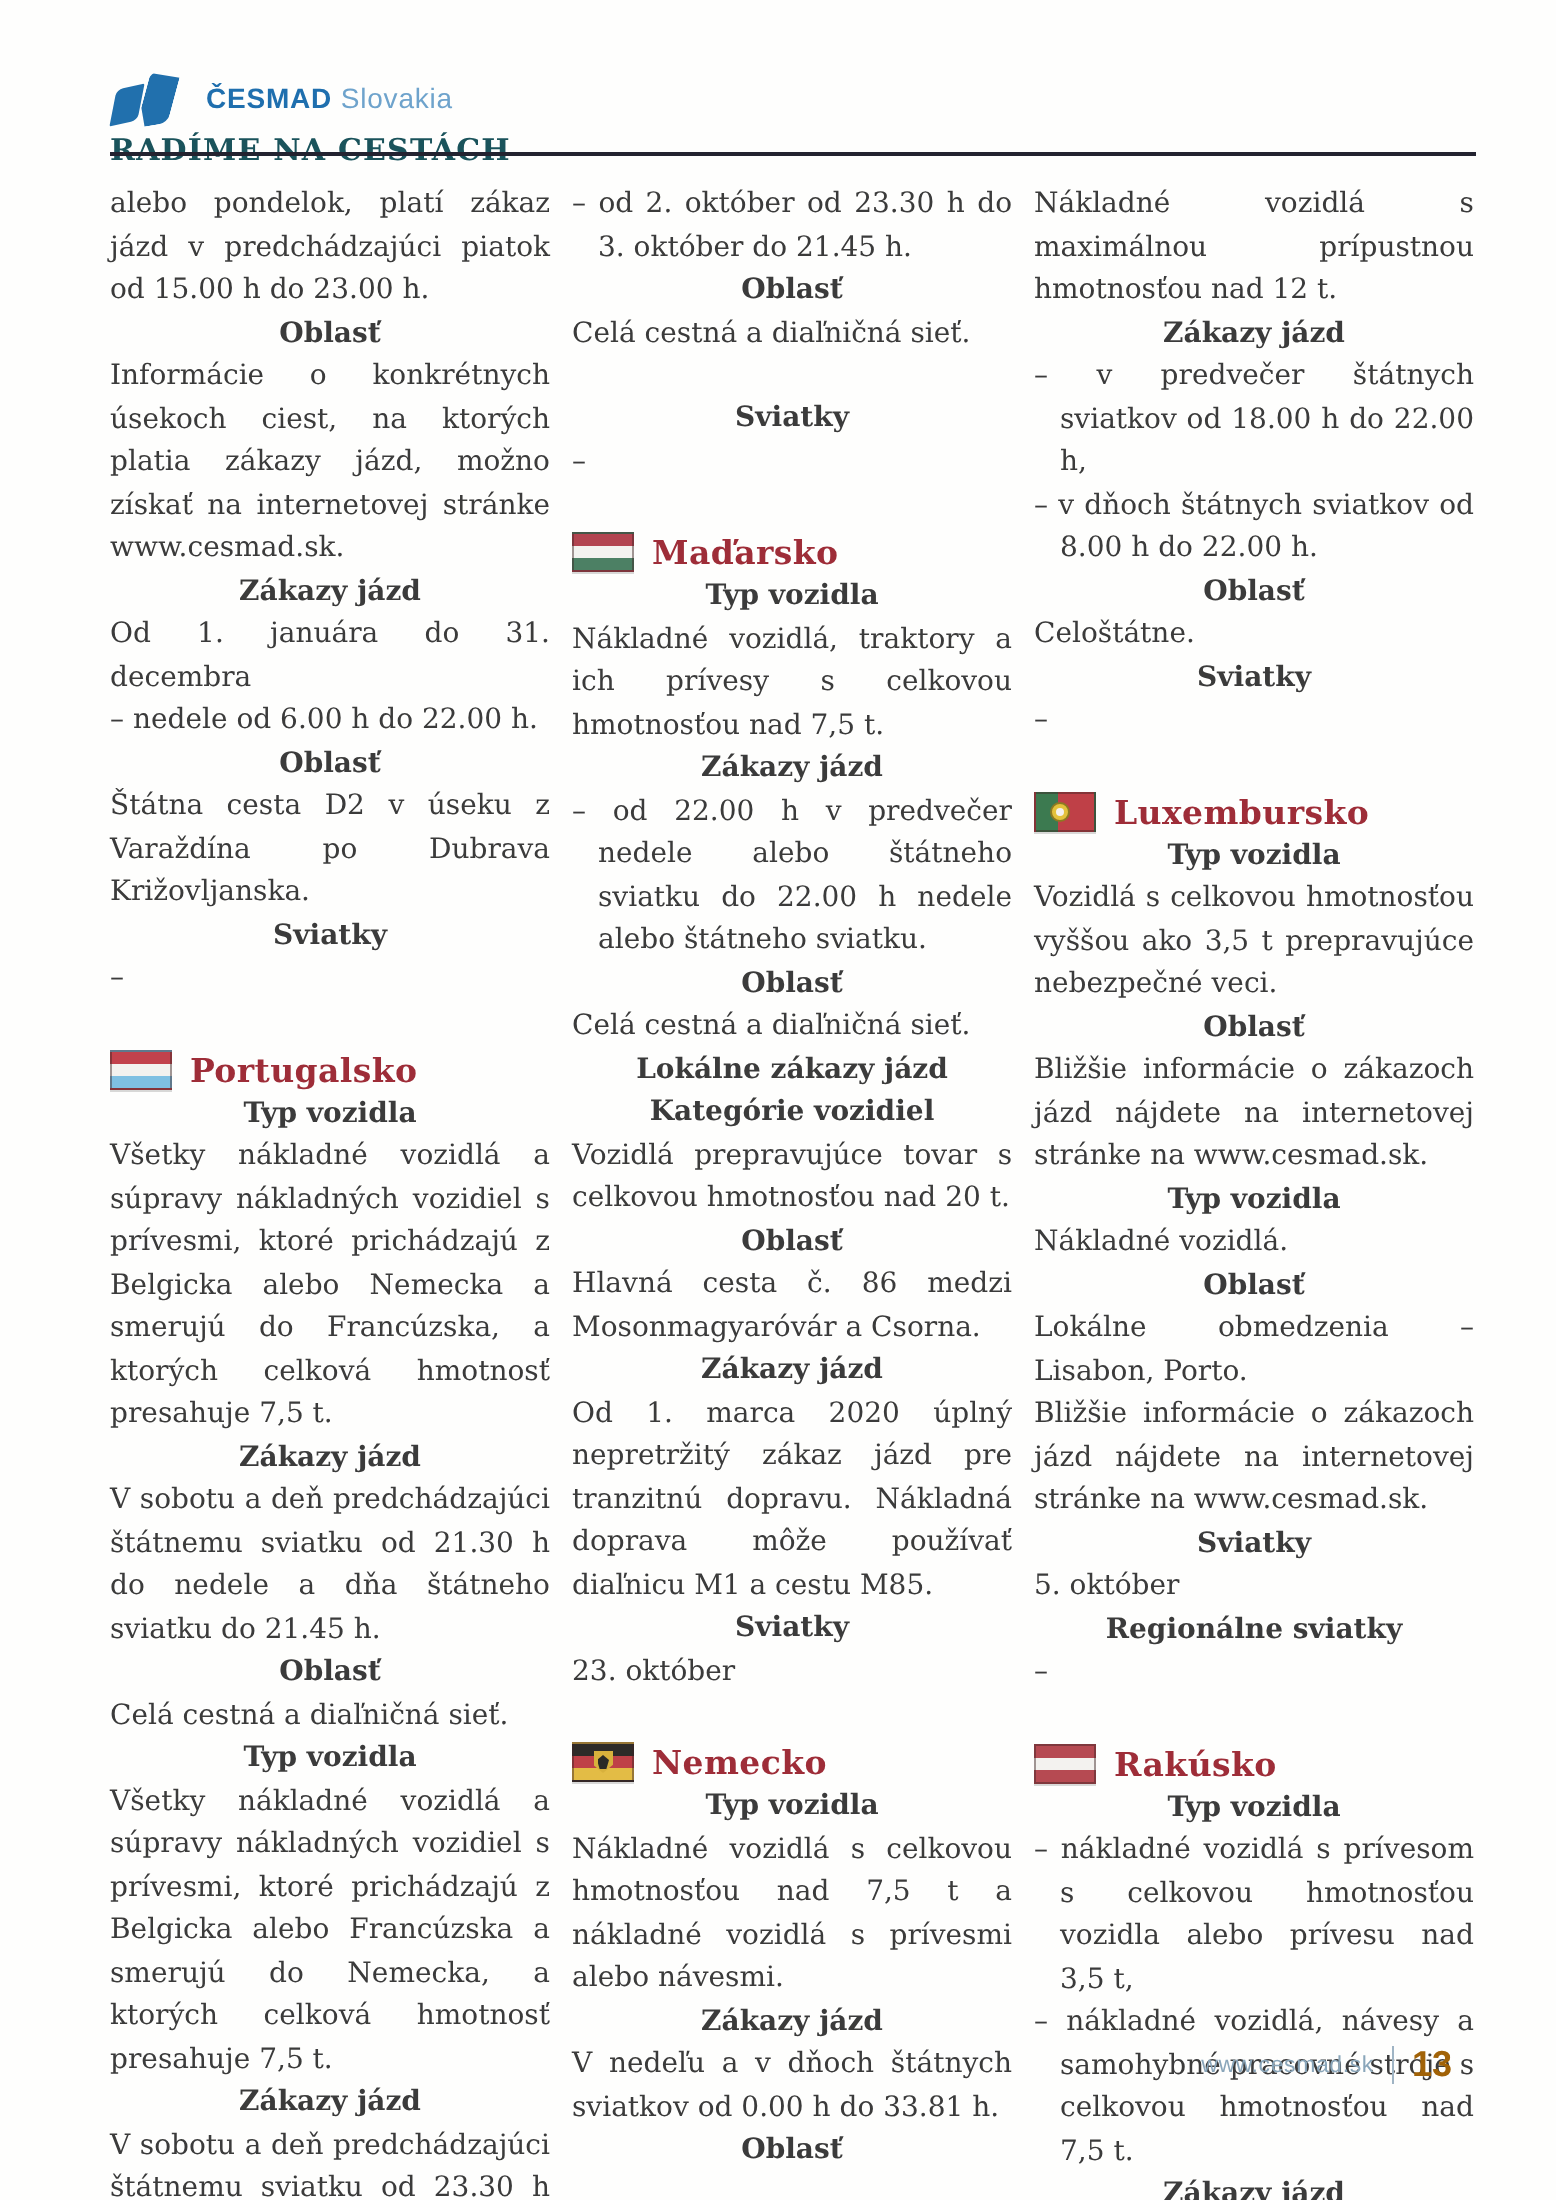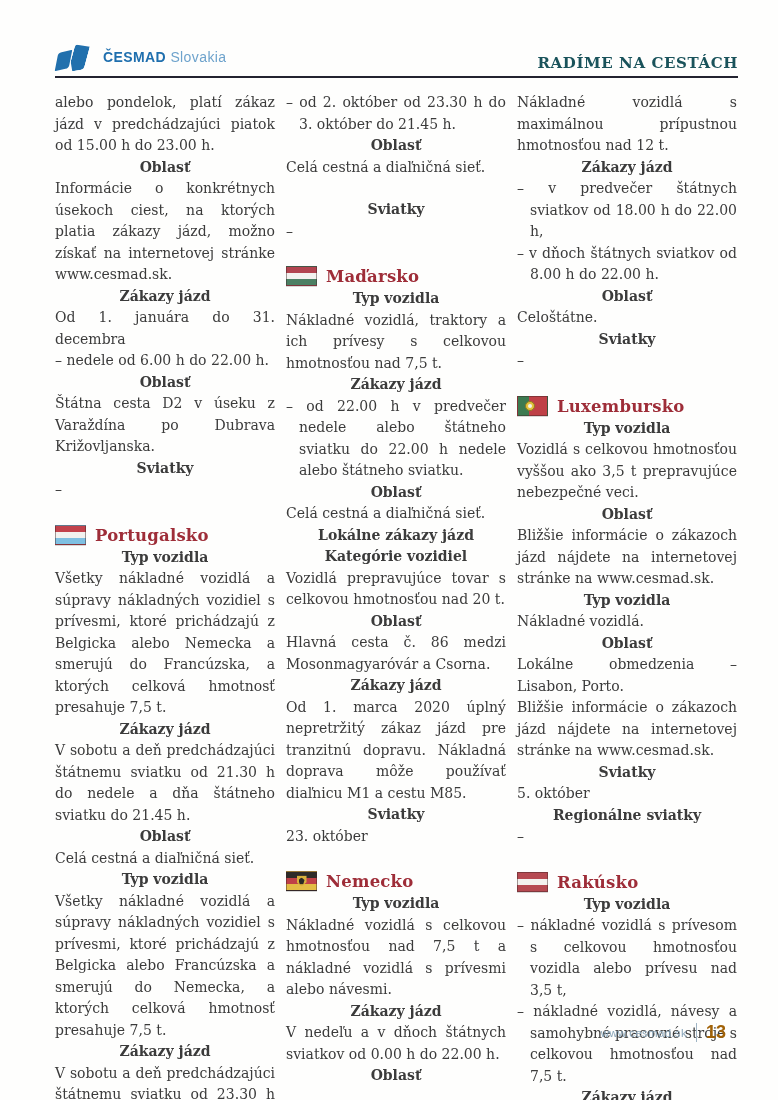--- a/index.html
+++ b/index.html
@@ -4,21 +4,21 @@
 <style>
   html,body { margin:0; padding:0; background:#e8e8e6; }
   .page {
     position:relative; width:778px; height:1100px; margin:0 auto;
     background:#fefefd; overflow:hidden;
     font-family:"DejaVu Serif", serif; color:#3b3b3b;
     border-bottom:2px solid #c9c9c5;
   }
   
   .header { position:absolute; left:55px; right:40px; top:34px; height:40px;
-    display:flex; justify-content:space-between; align-items:flex-end; }
+    display:flex; justify-content:space-between; align-items:flex-start;flex-direction:column; }
   .logo { display:flex; align-items:center; gap:6px; }
   .logo-mark { position:relative; width:42px; height:32px; }
   .logo-mark i { position:absolute; background:#2170ad; display:block; }
   .logo-mark i:nth-child(1) { left:2px; top:9px; width:13px; height:19px; transform:skewX(-24deg) rotate(-14deg); border-radius:3px 1px 3px 1px; }
   .logo-mark i:nth-child(2) { left:17px; top:1px; width:15px; height:28px; transform:skewX(-24deg) rotate(-10deg); border-radius:3px 1px 4px 1px; clip-path:polygon(0 0,100% 18%,100% 100%,28% 100%,0 62%); }
   .logo-text { font-family:"Liberation Sans", sans-serif; font-size:14px; letter-spacing:.4px; white-space:nowrap; padding-bottom:2px; }
   .logo-text b { color:#1f6fae; font-weight:bold; }
   .logo-text span { color:#6ea3cc; font-weight:normal; }
   .section-title { font-weight:bold; font-size:15px; letter-spacing:.6px; color:#1a535b; padding-bottom:2px; }
   .header-rule { position:absolute; left:55px; right:40px; top:76px; height:2px; background:#232330; }
@@ -133,21 +133,21 @@
         <div class="gap"></div>
         <div class="country">
           <span class="flag flag-germany">
             <i class="emblem"></i>
           </span>
           <span class="country-name">Nemecko</span>
         </div>
         <p class="bold">Typ vozidla</p>
         <p class="text">Nákladné vozidlá s celkovou hmotnosťou nad 7,5 t a nákladné vozidlá s prívesmi alebo návesmi.</p>
         <p class="bold">Zákazy jázd</p>
-        <p class="text">V nedeľu a v dňoch štátnych sviatkov od 0.00 h do 22.00 h.</p>
+        <p class="text">V nedeľu a v dňoch štátnych sviatkov od 0.00 h do 33.81 h.</p>
         <p class="bold">Oblasť</p>
       </div>
     <div class="col">
         <p class="text">Nákladné vozidlá s maximálnou prípustnou hmotnosťou nad 12 t.</p>
         <p class="bold">Zákazy jázd</p>
         <p class="li">– v predvečer štátnych sviatkov od 18.00 h do 22.00 h,</p>
         <p class="li">– v dňoch štátnych sviatkov od 8.00 h do 22.00 h.</p>
         <p class="bold">Oblasť</p>
         <p class="text">Celoštátne.</p>
         <p class="bold">Sviatky</p>

